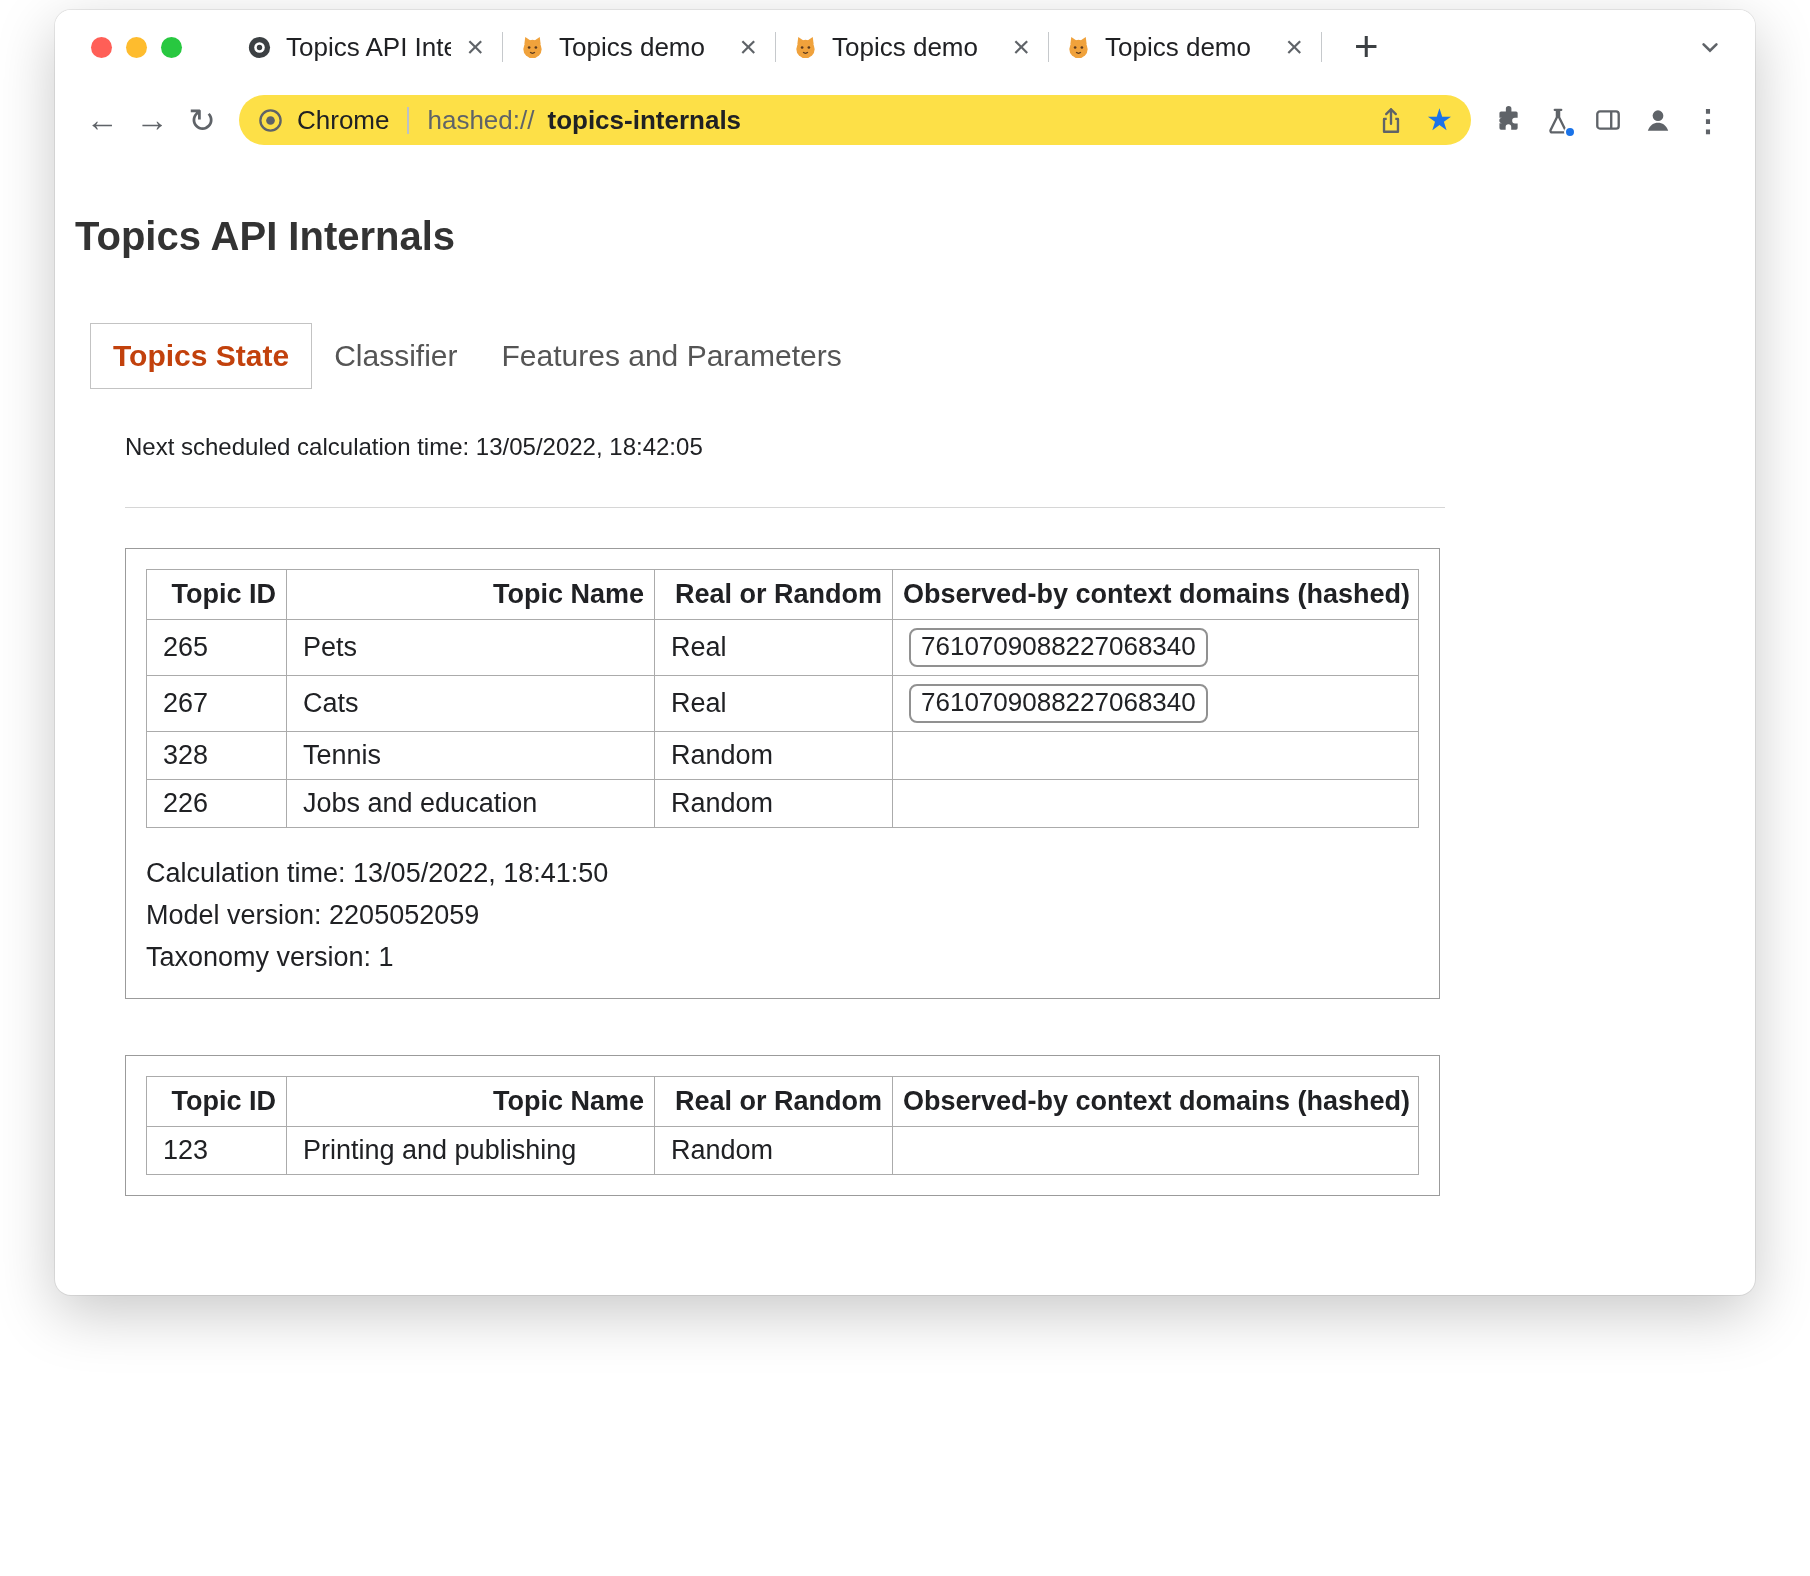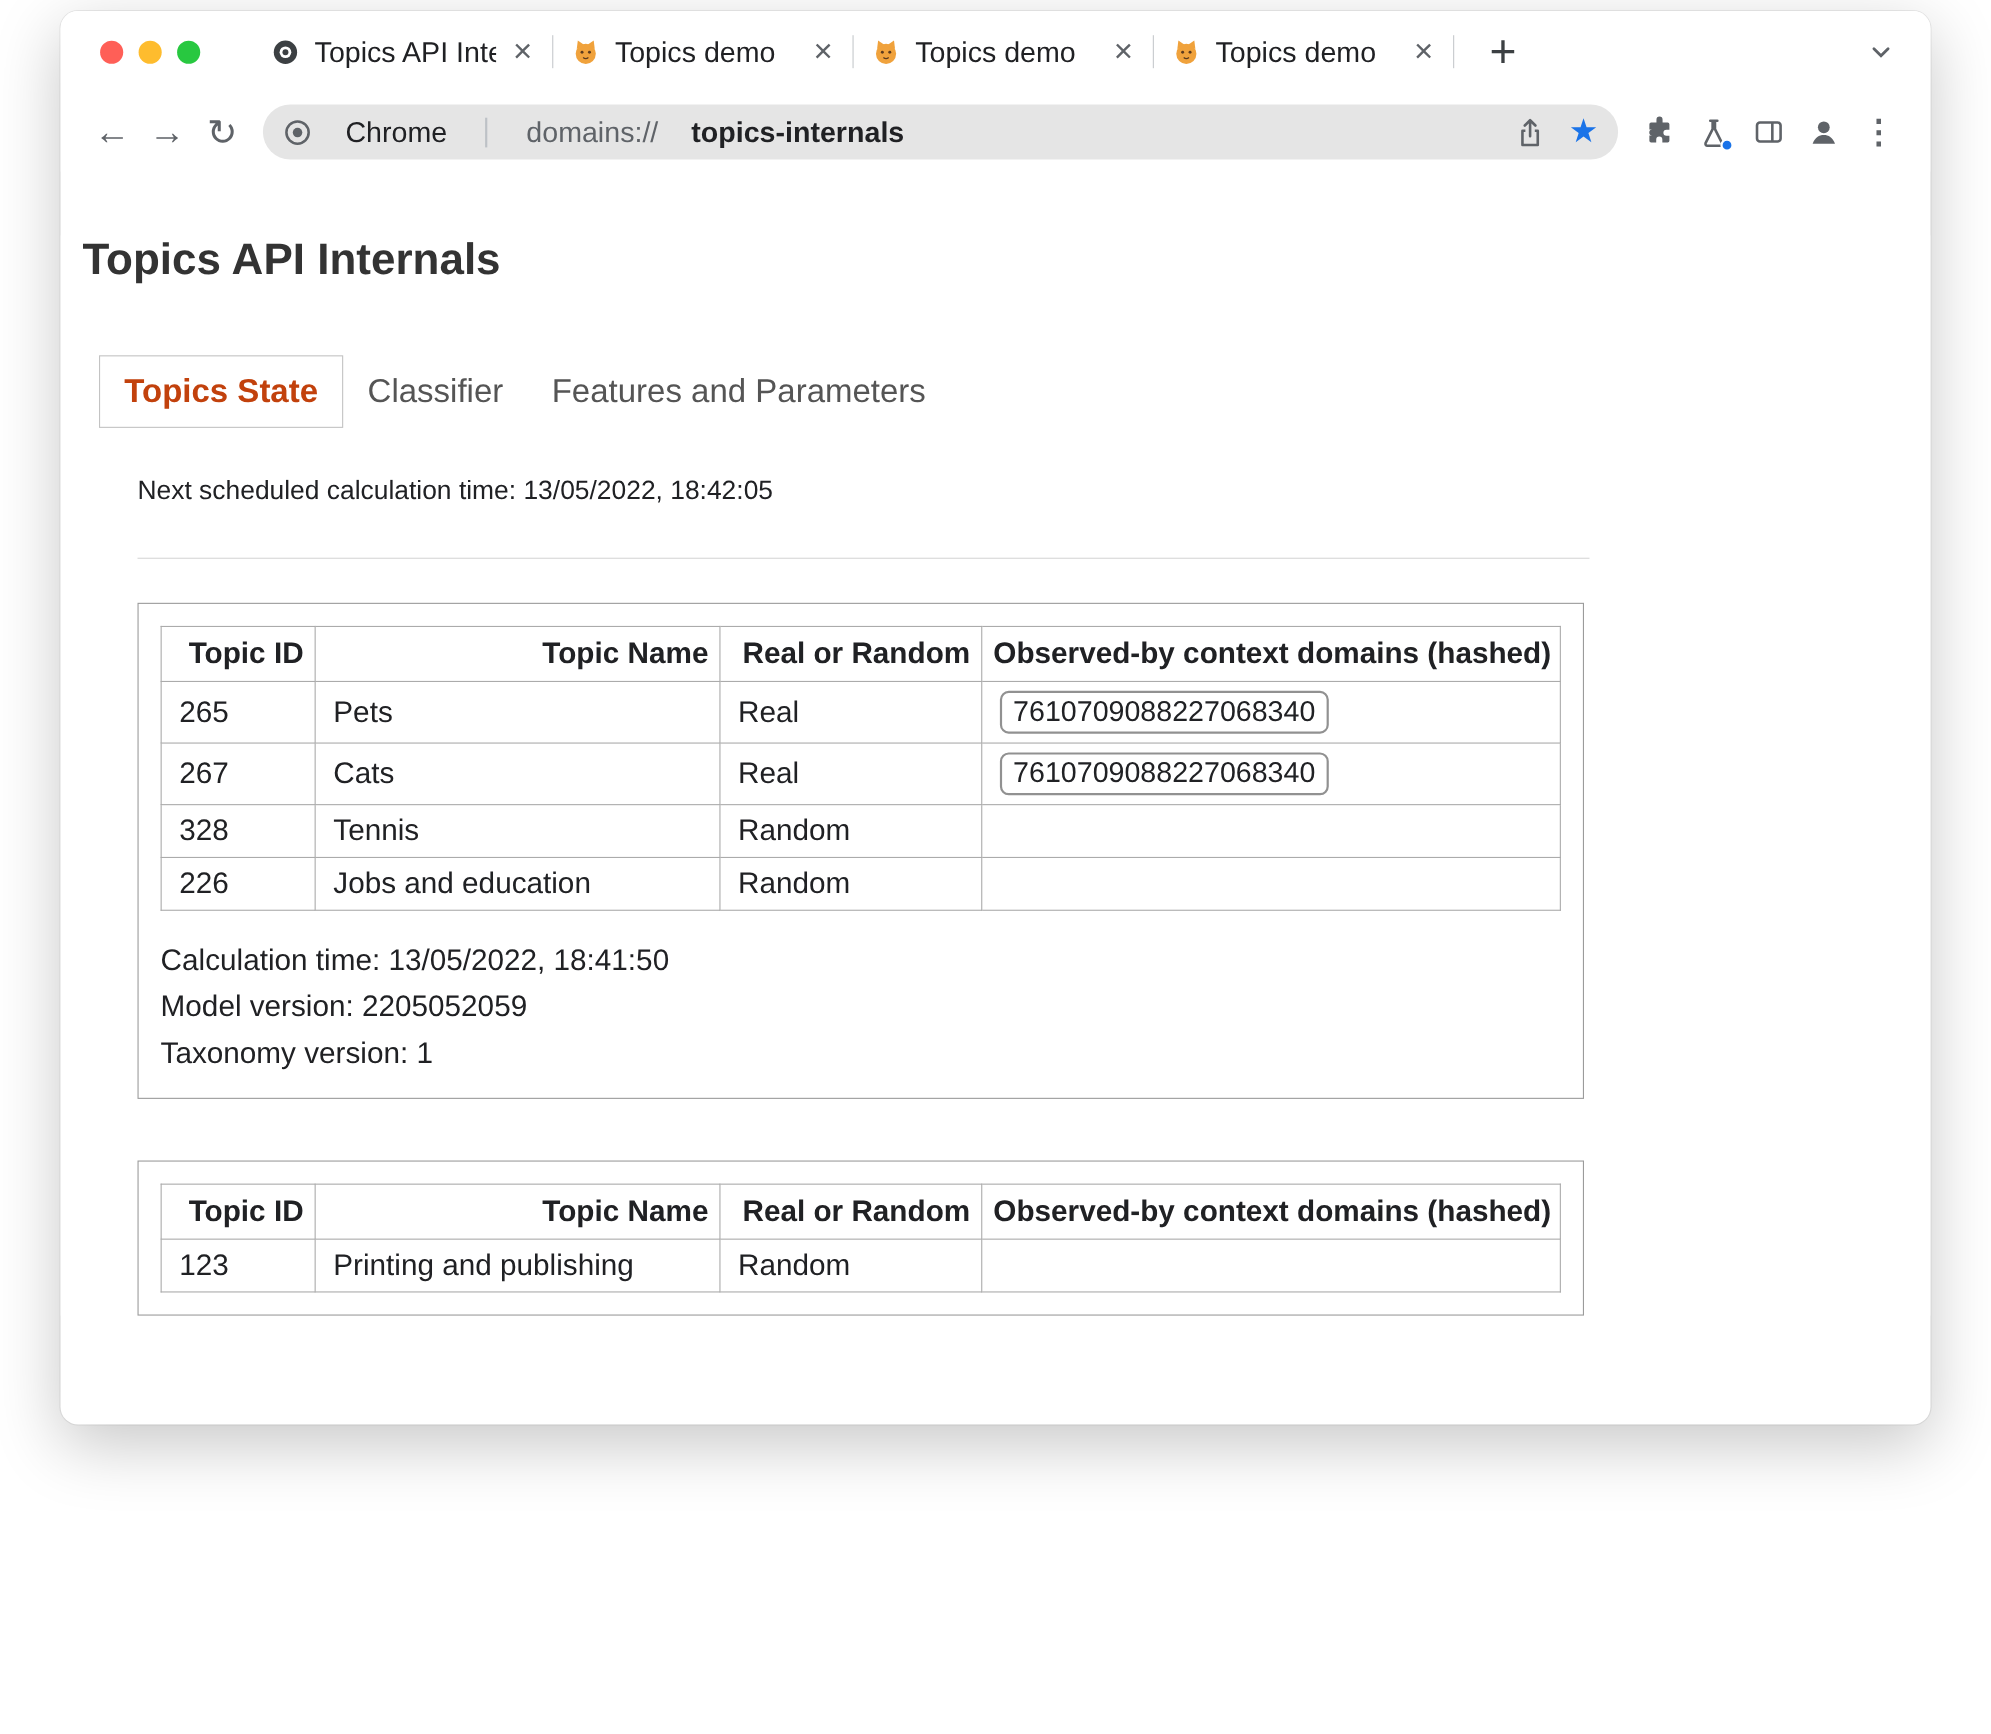--- a/index.html
+++ b/index.html
@@ -35,21 +35,21 @@
   .newtab-btn { font-size: 42px; font-weight: 300; color: #3c4043; margin-left: 22px; padding: 0 10px; line-height: 1; }
   .tab-chevron { margin-left: auto; margin-right: 30px; width: 30px; height: 30px; }
   .tab-chevron svg { width: 100%; height: 100%; display: block; }
 
   
   .toolbar { display: flex; align-items: center; height: 72px; padding: 0 22px; background: #fff; }
   .navbtn { width: 50px; height: 50px; border-radius: 50%; display: flex; align-items: center;
             justify-content: center; font-size: 33px; color: #5f6368; flex: none; }
   .navbtn svg { width: 30px; height: 30px; display: block; }
   .addressbar { flex: 1; min-width: 0; display: flex; align-items: center; height: 50px;
-                background: #e5e5e5; border-radius: 25px; margin: 0 12px; padding: 0 18px; gap: 30px; }
+                background: #fde047; border-radius: 25px; margin: 0 12px; padding: 0 18px; gap: 13px; }
   .ab-icon { width: 27px; height: 27px; flex: none; }
   .ab-icon svg { width: 100%; height: 100%; display: block; }
   .ab-label { font-size: 26px; color: #202124; }
   .ab-div { width: 2px; height: 27px; background: #bdc1c6; margin: 0 5px; flex: none; }
   .ab-scheme { font-size: 26px; color: #5f6368; white-space: nowrap; }
   .ab-host { font-size: 26px; color: #202124; font-weight: 700; white-space: nowrap; }
   .ab-right { margin-left: auto; display: flex; align-items: center; gap: 20px; }
   .share { width: 30px; height: 30px; } .share svg { width: 100%; height: 100%; display: block; }
   .star { color: #1a73e8; font-size: 30px; line-height: 1; }
   .flask-wrap { position: relative; }
@@ -163,21 +163,21 @@
 
     <div class="addressbar">
       <span class="ab-icon">
         <svg viewBox="0 0 28 28">
             <circle cx="14" cy="14" r="10.5" fill="none" stroke="#5f6368" stroke-width="2.4"></circle>
             <circle cx="14" cy="14" r="4.5" fill="#5f6368"></circle>
           </svg>
       </span>
       <span class="ab-label">Chrome</span>
       <span class="ab-div"></span>
-      <span class="ab-scheme">domains://</span>
+      <span class="ab-scheme">hashed://</span>
       <span class="ab-host">topics-internals</span>
       <span class="ab-right">
         <span class="share">
           <svg viewBox="0 0 28 28">
               <path d="M10 13 H7.5 V25 H20.5 V13 H18" fill="none" stroke="#5f6368" stroke-width="2.2" stroke-linejoin="round"></path>
               <path d="M14 17.5 V4 M14 4 L9.5 8.5 M14 4 L18.5 8.5" stroke="#5f6368" stroke-width="2.2" fill="none" stroke-linecap="round"></path>
             </svg>
         </span>
         <span class="star">★</span>
       </span>

